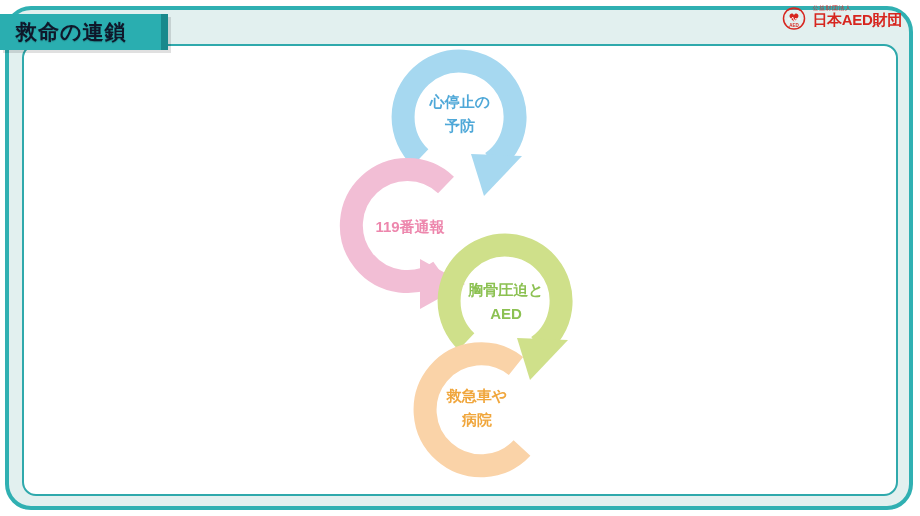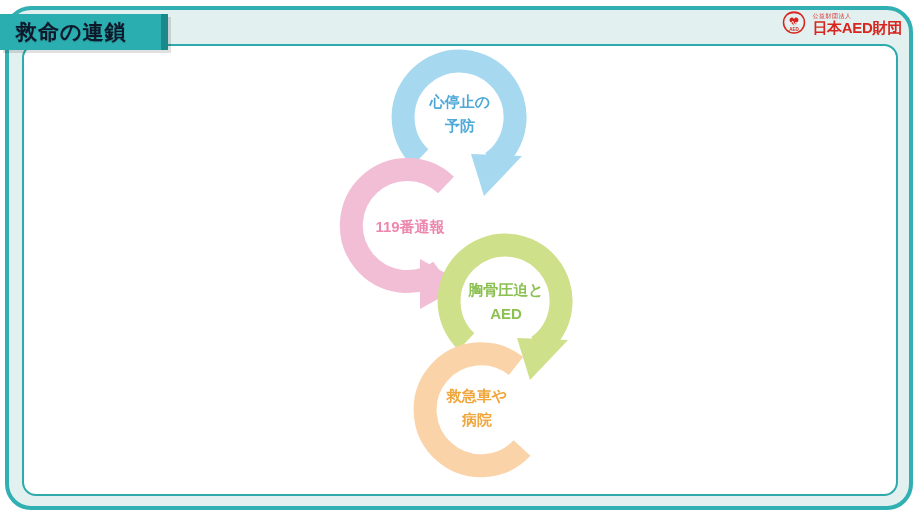--- a/index.html
+++ b/index.html
@@ -50,21 +50,21 @@
     letter-spacing:1px;
     padding-left:16px;
     white-space:nowrap;
     text-shadow:0 1px 1px rgba(0,0,0,.18);
   }
 
   
   .logo{
     position:absolute;right:18px;top:5px;
     height:30px;
-    display:flex;align-items:flex-end;gap:5px;
+    display:flex;align-items:flex-start;gap:5px;
     z-index:6;
   }
   .logo-badge{width:26px;height:26px;display:block;}
   .logo-txt{display:flex;flex-direction:column;justify-content:center;line-height:1;}
   .logo-small{color:#d62828;font-size:6px;letter-spacing:.5px;margin-bottom:1px;}
   .logo-main{color:#d7261f;font-size:15px;font-weight:bold;letter-spacing:-.3px;white-space:nowrap;}
 
   
   .diagram{position:absolute;left:22px;top:44px;width:876px;height:356px;}
   .diagram svg{display:block;width:876px;height:452px;}

